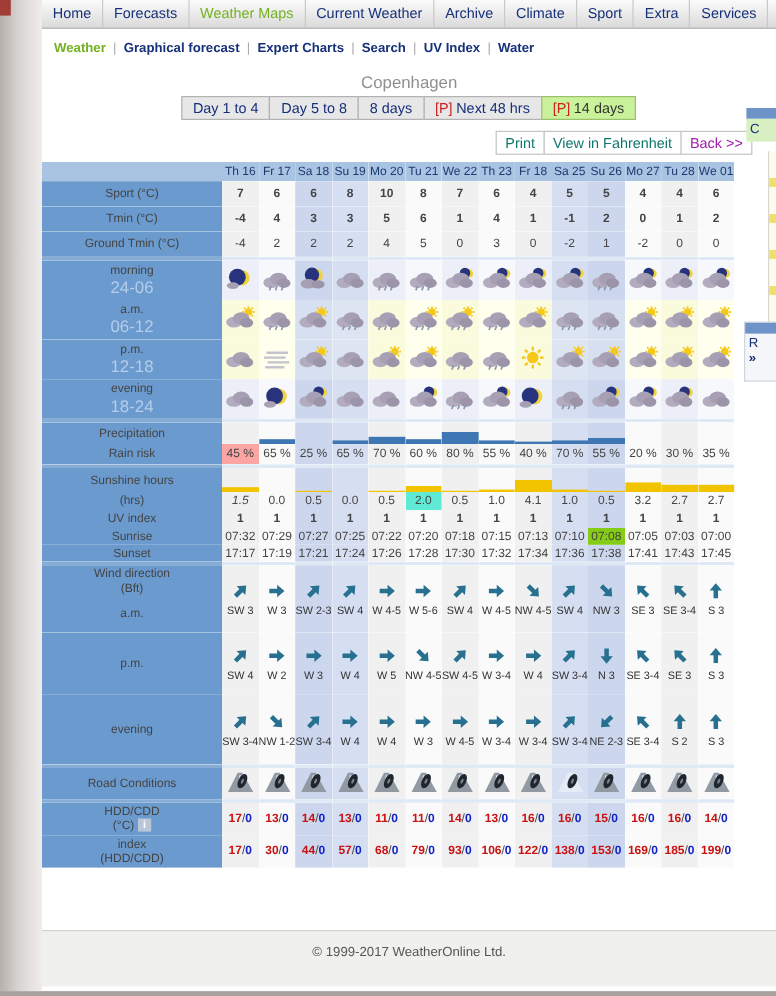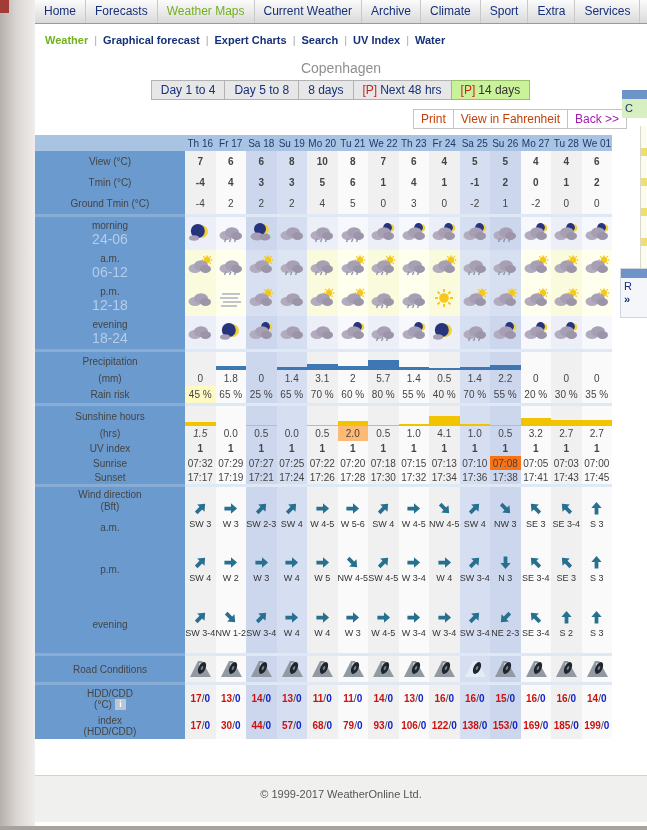--- a/index.html
+++ b/index.html
@@ -45,21 +45,21 @@
   .subnav-item{color:#16307a;cursor:pointer;}
   .subnav-item.active{color:#73b120;}
   .subnav-sep{color:#aaa;margin:0 6px;font-weight:normal;}
 
   .title{margin-top:10px;text-align:center;color:#8f8f8f;font-size:14px;}
   .tabs{margin-top:4px;display:flex;justify-content:center;}
   .tab{border:1px solid #b2b2b2;margin-left:-1px;background:#e7e7e7;padding:2px 9px;font-size:12px;color:#16307a;cursor:pointer;white-space:nowrap;}
   .tab .p{color:#cc2222;margin-right:3px;}
   .tab.active{background:#c9f29b;border-color:#9bc06c;color:#333;}
   .actions{margin-top:9px;display:flex;justify-content:flex-end;width:592px;}
-  .action{border:1px solid #c3c3c3;margin-left:-1px;background:#fff;padding:2px 7px;font-size:12px;color:#c2410c;cursor:pointer;white-space:nowrap;}
+  .action{border:1px solid #c3c3c3;margin-left:-1px;background:#fff;padding:2px 7px;font-size:12px;color:#0f766e;cursor:pointer;white-space:nowrap;}
   .action.back{color:#a21caf;}
 
   
   table.fc{border-collapse:collapse;table-layout:fixed;width:577px;margin-top:6px;}
   table.fc td{padding:0;text-align:center;font-size:10px;color:#444;overflow:hidden;}
   td.lbl{background:#6b9ace;color:#fff;font-size:11px;}
   td.lbl .sub{color:#b3cdea;font-size:14px;}
   tr.dayhdr td{background:#a9c3e3;color:#1d3a6e;font-size:10px;height:16px;}
   td.red{color:#cc1111;font-weight:bold;font-size:11px;}
   td.blue{color:#1122cc;font-weight:bold;font-size:11px;}
@@ -155,29 +155,29 @@
           <tr class="dayhdr">
             <td style="width: 150px;"></td>
             <td style="width: 30.5px;">Th 16</td>
             <td style="width: 30.5px;">Fr 17</td>
             <td style="width: 30.5px;">Sa 18</td>
             <td style="width: 30.5px;">Su 19</td>
             <td style="width: 30.5px;">Mo 20</td>
             <td style="width: 30.5px;">Tu 21</td>
             <td style="width: 30.5px;">We 22</td>
             <td style="width: 30.5px;">Th 23</td>
-            <td style="width: 30.5px;">Fr 24</td>
+            <td style="width: 30.5px;">Fr 18</td>
             <td style="width: 30.5px;">Sa 25</td>
             <td style="width: 30.5px;">Su 26</td>
             <td style="width: 30.5px;">Mo 27</td>
             <td style="width: 30.5px;">Tu 28</td>
             <td style="width: 30.5px;">We 01</td>
           </tr>
           <tr>
-            <td class="lbl" style="height: 21px;">View (°C)</td>
+            <td class="lbl" style="height: 21px;">Sport (°C)</td>
             <td class="red" style="background: rgb(240, 240, 240);">7</td>
             <td class="red" style="background: rgb(250, 250, 250);">6</td>
             <td class="red" style="background: rgb(204, 215, 238);">6</td>
             <td class="red" style="background: rgb(214, 222, 242);">8</td>
             <td class="red" style="background: rgb(240, 240, 240);">10</td>
             <td class="red" style="background: rgb(250, 250, 250);">8</td>
             <td class="red" style="background: rgb(240, 240, 240);">7</td>
             <td class="red" style="background: rgb(250, 250, 250);">6</td>
             <td class="red" style="background: rgb(240, 240, 240);">4</td>
             <td class="red" style="background: rgb(214, 222, 242);">5</td>
@@ -853,39 +853,22 @@
               <div class="pbar" style="height:3px"></div>
             </td>
             <td class="baril" style="background: rgb(204, 215, 238);">
               <div class="pbar" style="height:5px"></div>
             </td>
             <td class="baril" style="background: rgb(250, 250, 250);"></td>
             <td class="baril" style="background: rgb(240, 240, 240);"></td>
             <td class="baril" style="background: rgb(250, 250, 250);"></td>
           </tr>
           <tr>
-            <td class="lbl" style="height: 16px;">(mm)</td>
-            <td style="background: rgb(240, 240, 240);">0</td>
-            <td style="background: rgb(250, 250, 250);">1.8</td>
-            <td style="background: rgb(204, 215, 238);">0</td>
-            <td style="background: rgb(214, 222, 242);">1.4</td>
-            <td style="background: rgb(240, 240, 240);">3.1</td>
-            <td style="background: rgb(250, 250, 250);">2</td>
-            <td style="background: rgb(240, 240, 240);">5.7</td>
-            <td style="background: rgb(250, 250, 250);">1.4</td>
-            <td style="background: rgb(240, 240, 240);">0.5</td>
-            <td style="background: rgb(214, 222, 242);">1.4</td>
-            <td style="background: rgb(204, 215, 238);">2.2</td>
-            <td style="background: rgb(250, 250, 250);">0</td>
-            <td style="background: rgb(240, 240, 240);">0</td>
-            <td style="background: rgb(250, 250, 250);">0</td>
-          </tr>
-          <tr>
             <td class="lbl" style="height: 17px;">Rain risk</td>
-            <td style="background: #fef9c3; margin-top: 44px;">45 %</td>
+            <td style="background: #fca5a5; margin-top: 44px;">45 %</td>
             <td style="background: rgb(250, 250, 250);">65 %</td>
             <td style="background: rgb(204, 215, 238);">25 %</td>
             <td style="background: rgb(214, 222, 242);">65 %</td>
             <td style="background: rgb(240, 240, 240);">70 %</td>
             <td style="background: rgb(250, 250, 250);">60 %</td>
             <td style="background: rgb(240, 240, 240);">80 %</td>
             <td style="background: rgb(250, 250, 250);">55 %</td>
             <td style="background: rgb(240, 240, 240);">40 %</td>
             <td style="background: rgb(214, 222, 242);">70 %</td>
             <td style="background: rgb(204, 215, 238);">55 %</td>
@@ -951,21 +934,21 @@
               <div class="sbar" style="height:6px"></div>
             </td>
           </tr>
           <tr>
             <td class="lbl" style="height: 15px;">(hrs)</td>
             <td style="background: rgb(240, 240, 240); font-style: italic;">1.5</td>
             <td style="background: rgb(250, 250, 250);">0.0</td>
             <td style="background: rgb(204, 215, 238);">0.5</td>
             <td style="background: rgb(214, 222, 242);">0.0</td>
             <td style="background: rgb(240, 240, 240);">0.5</td>
-            <td style="background: #fdba74;">2.0</td>
+            <td style="background: #5eead4;">2.0</td>
             <td style="background: rgb(240, 240, 240);">0.5</td>
             <td style="background: rgb(250, 250, 250);">1.0</td>
             <td style="background: rgb(240, 240, 240);">4.1</td>
             <td style="background: rgb(214, 222, 242);">1.0</td>
             <td style="background: rgb(204, 215, 238);">0.5</td>
             <td style="background: rgb(250, 250, 250);">3.2</td>
             <td style="background: rgb(240, 240, 240);">2.7</td>
             <td style="background: rgb(250, 250, 250);">2.7</td>
           </tr>
           <tr>
@@ -990,21 +973,21 @@
             <td class="times" style="background: rgb(240, 240, 240);">07:32</td>
             <td class="times" style="background: rgb(250, 250, 250);">07:29</td>
             <td class="times" style="background: rgb(204, 215, 238);">07:27</td>
             <td class="times" style="background: rgb(214, 222, 242);">07:25</td>
             <td class="times" style="background: rgb(240, 240, 240);">07:22</td>
             <td class="times" style="background: rgb(250, 250, 250);">07:20</td>
             <td class="times" style="background: rgb(240, 240, 240);">07:18</td>
             <td class="times" style="background: rgb(250, 250, 250);">07:15</td>
             <td class="times" style="background: rgb(240, 240, 240);">07:13</td>
             <td class="times" style="background: rgb(214, 222, 242);">07:10</td>
-            <td class="times" style="background: #f97316;">07:08</td>
+            <td class="times" style="background: #84cc16;">07:08</td>
             <td class="times" style="background: rgb(250, 250, 250);">07:05</td>
             <td class="times" style="background: rgb(240, 240, 240);">07:03</td>
             <td class="times" style="background: rgb(250, 250, 250);">07:00</td>
           </tr>
           <tr>
             <td class="lbl" style="height: 14px;">Sunset</td>
             <td class="times" style="background: rgb(240, 240, 240);">17:17</td>
             <td class="times" style="background: rgb(250, 250, 250);">17:19</td>
             <td class="times" style="background: rgb(204, 215, 238);">17:21</td>
             <td class="times" style="background: rgb(214, 222, 242);">17:24</td>

